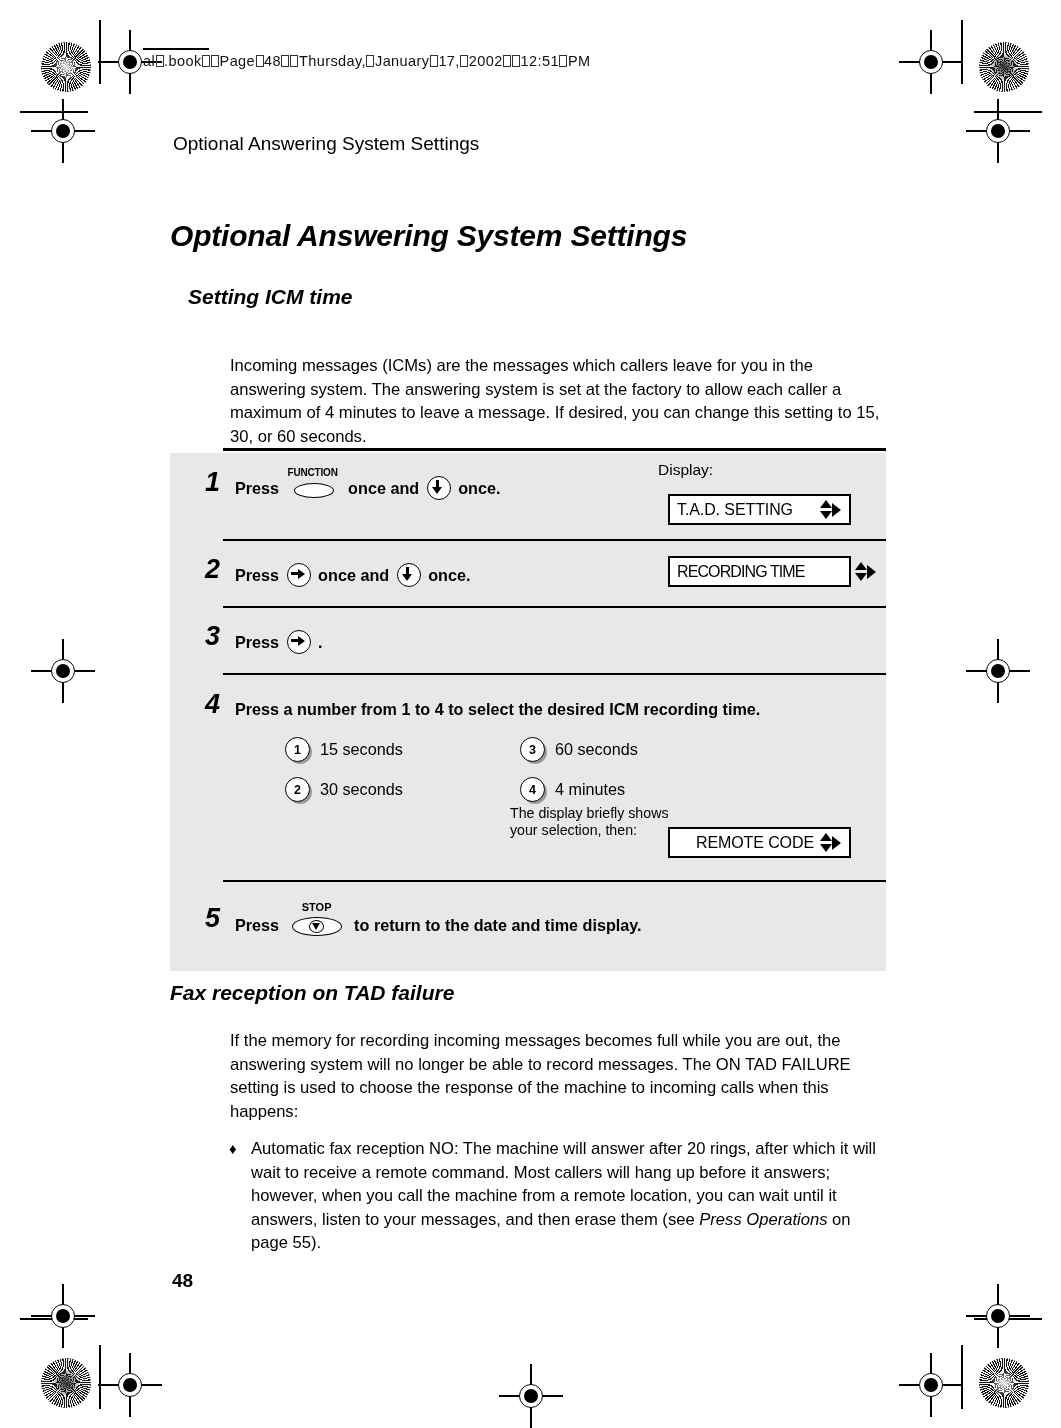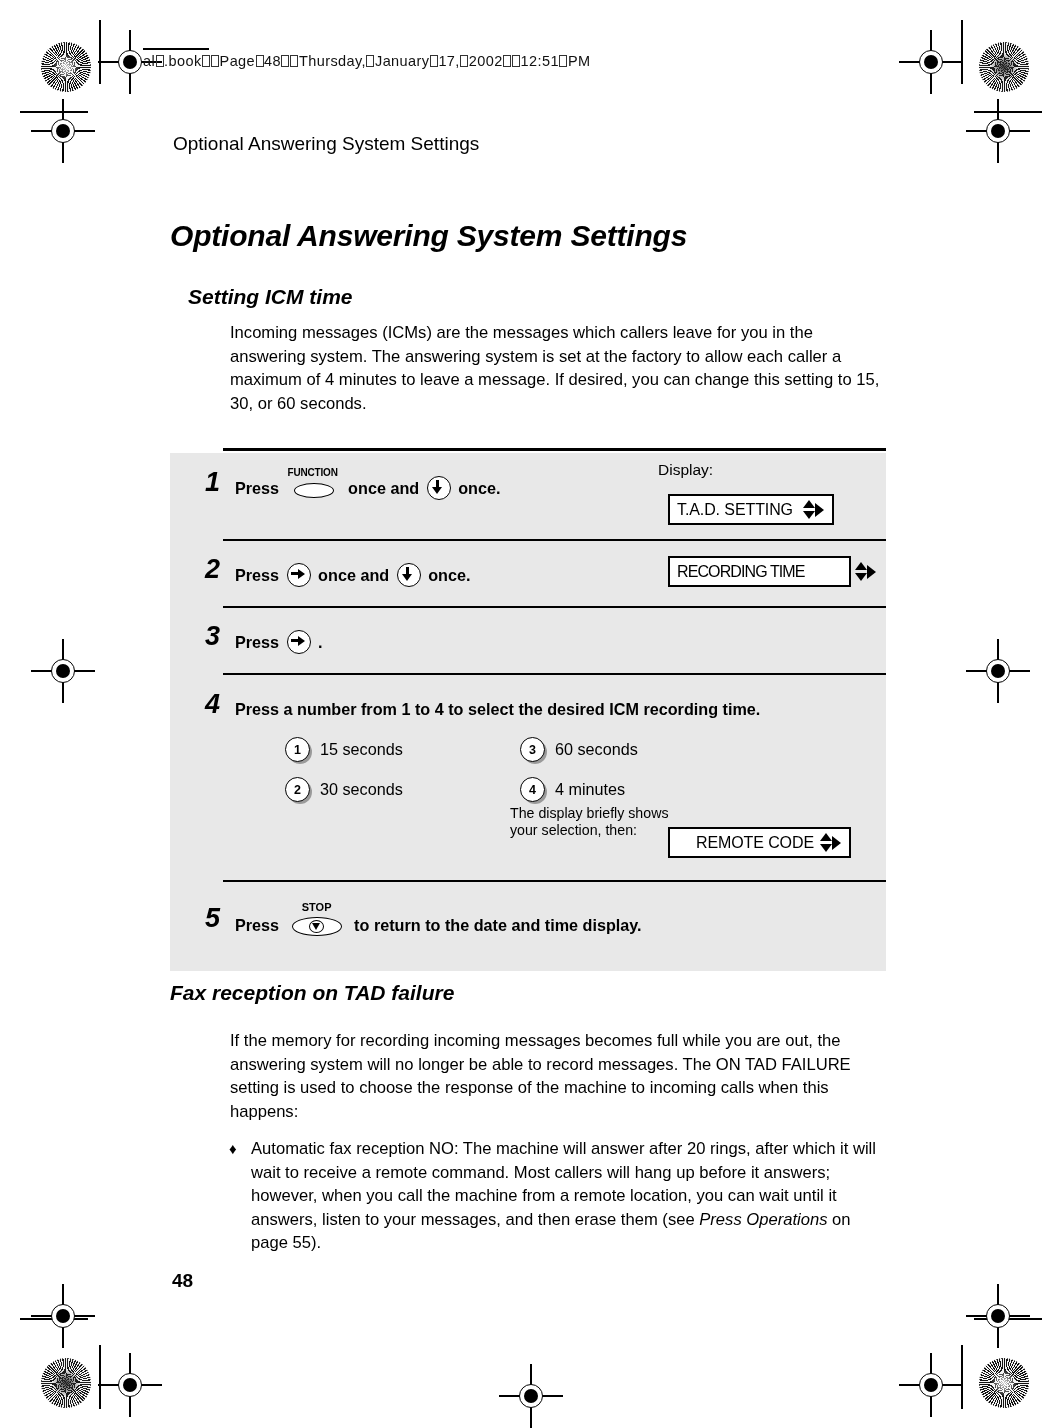--- a/index.html
+++ b/index.html
@@ -104,21 +104,21 @@
   h2.sub.s2 { left:170px; top:981px; }
 
   p.body {
     position:absolute;
     margin:0;
     left:230px;
     width:655px;
     font-size:16.6px;
     line-height:23.5px;
   }
-  p.body.p1 { top:321px; }
+  p.body.p1 { top:354px; }
   p.body.p2 { top:1029px; }
 
   .bullet-row {
     position:absolute;
     left:229px; top:1137px; width:660px;
     font-size:16.6px;
     line-height:23.5px;
   }
   .bullet-row .dia {
     position:absolute; left:0; top:0; font-size:15px;
@@ -430,21 +430,21 @@
       <span>Press</span>
       <span class="btn-func">
         <span class="cap">FUNCTION</span>
         <span class="ell"></span>
       </span>
       <span>once and</span>
       <span class="btn-round down"><span class="gl"></span></span>
       <span>once.</span>
     </div>
   </div>
-  <div class="disp" style="left:498px;top:41px;width:166px;">
+  <div class="disp" style="left:498px;top:41px;width:183px;">
     <span class="dtext">T.A.D. SETTING</span>
     <span class="arrows">
         <span class="up"></span>
         <span class="dn"></span>
         <span class="rt"></span>
       </span>
   </div>
   <div class="steprule" style="top:86px;width:663px;"></div>
 
   <div class="step" style="left:35px;top:101px;width:460px;">

